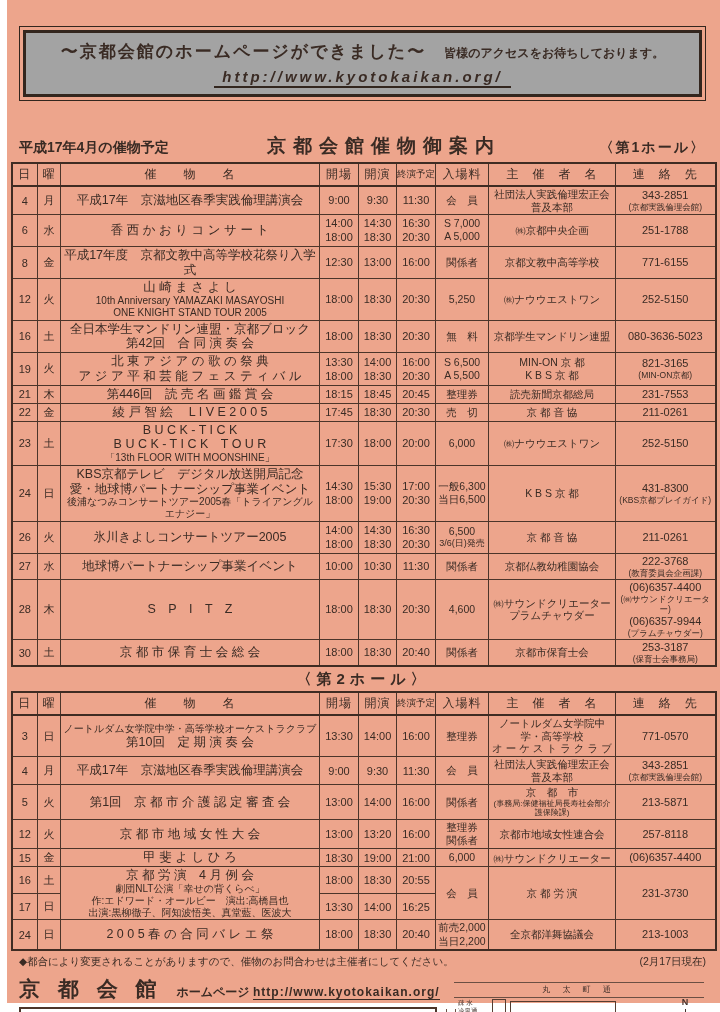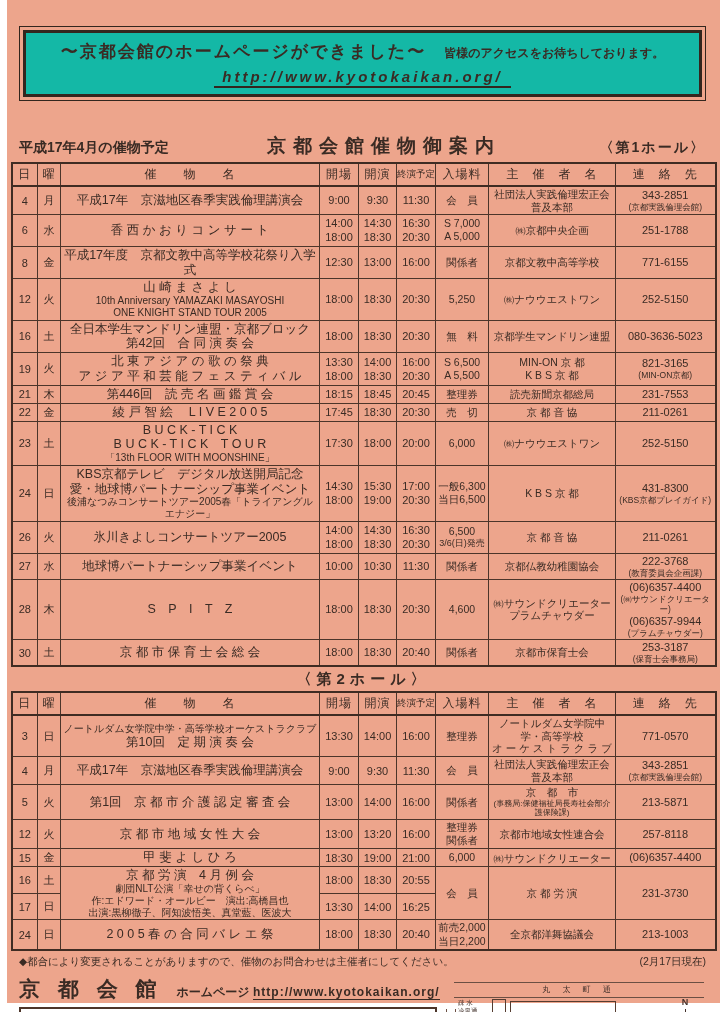--- a/index.html
+++ b/index.html
@@ -9,21 +9,21 @@
     font-family:"Liberation Sans","DejaVu Sans",sans-serif;
     color:#3a2b24;
     -webkit-font-smoothing:antialiased;
   }
   .page{
     position:absolute;left:7px;top:0;right:0;bottom:9px;
     background:#eda58c;
   }
   
   .banner{margin:26px 14px 6px 12px;border:1px solid #33261e;padding:3px;}
-  .banner-in{border:3px solid #33261e;padding:7px 10px 6px;text-align:center;background:#14b8a6;}
+  .banner-in{border:3px solid #33261e;padding:7px 10px 6px;text-align:center;background:#a3a3a3;}
   .b-line1{display:flex;justify-content:center;align-items:baseline;gap:18px;}
   .b-head{font-size:17px;font-weight:bold;letter-spacing:2px;}
   .b-sub{font-size:12px;font-weight:bold;}
   .b-url{display:inline-block;margin-top:5px;font-size:15px;font-weight:bold;font-style:italic;
          letter-spacing:3px;border-bottom:2px solid #33261e;padding:0 8px 1px;}
   
   .title-row{display:flex;align-items:baseline;padding:2px 14px 3px 12px;}
   .t-left{font-size:14px;font-weight:bold;}
   .t-center{flex:1;text-align:center;font-size:19px;font-weight:bold;letter-spacing:7px;margin-top:24px;}
   .t-right{font-size:14px;font-weight:bold;letter-spacing:2px;}

